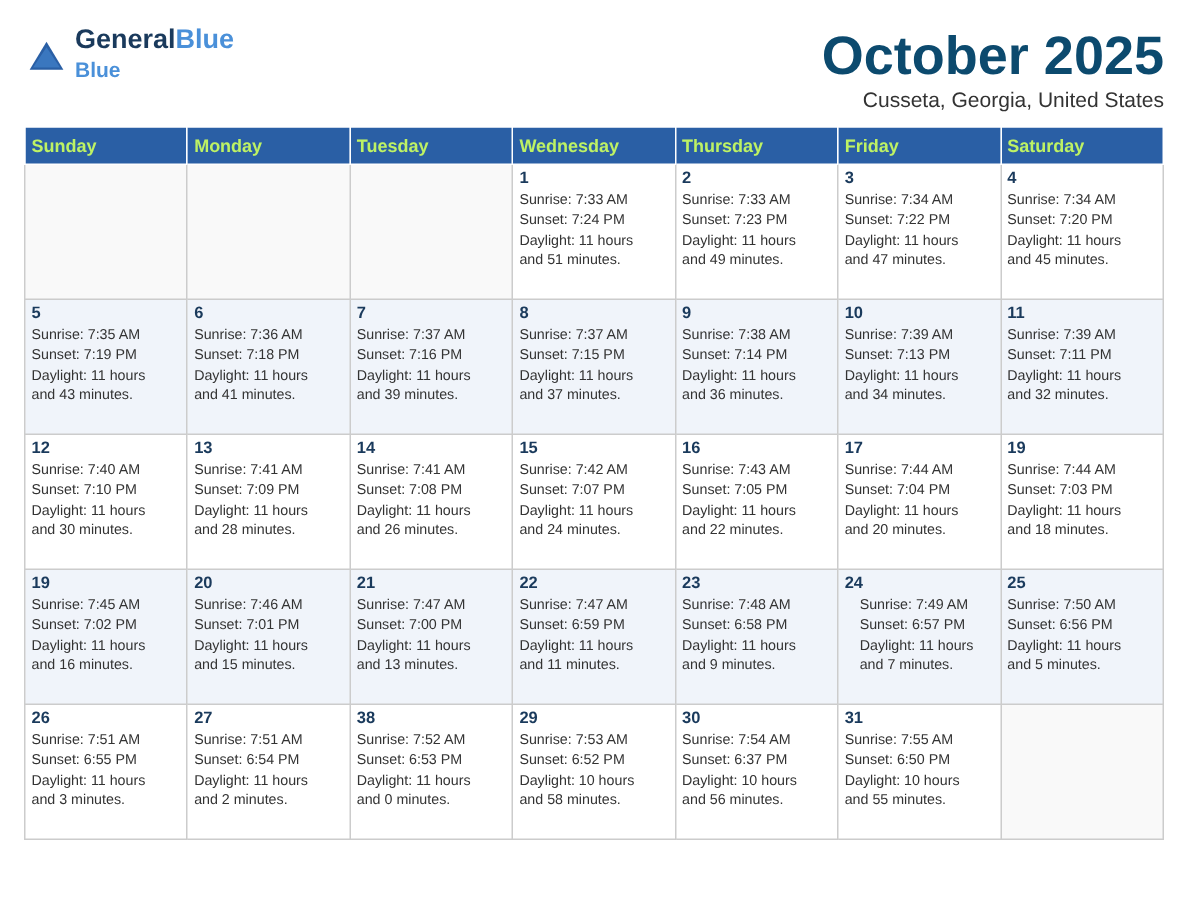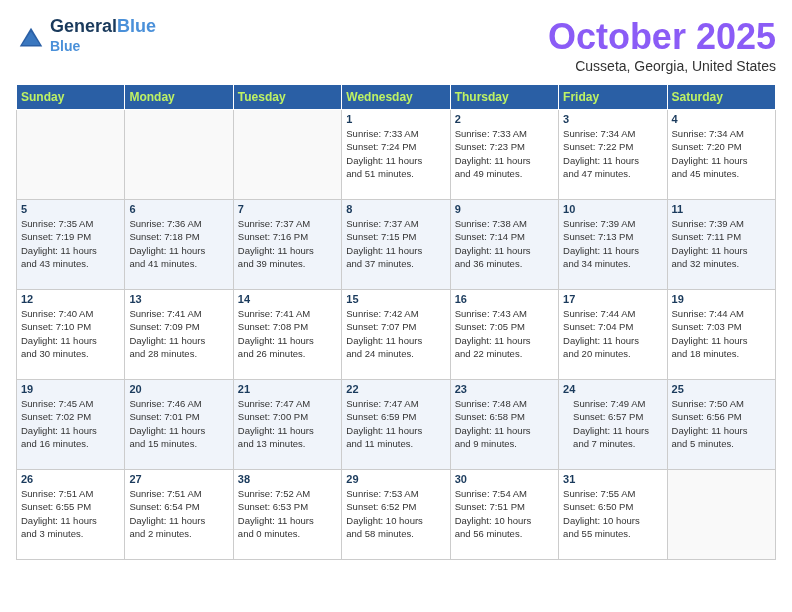--- a/index.html
+++ b/index.html
@@ -33,21 +33,21 @@
       width: 30px;
       height: 30px;
       margin-right: 4px;
     }
     .title-block {
       text-align: right;
     }
     .month-title {
       font-size: 36px;
       font-weight: bold;
-      color: #8b5cf6;
+      color: #0c4a6e;
     }
     .subtitle {
       font-size: 14px;
       color: #333;
     }
     .calendar {
       width: 100%;
       border-collapse: collapse;
       font-size: 10px;
     }
@@ -334,21 +334,21 @@
         <td>
           <div class="day-num">29</div>
           <div class="day-info" style="white-space: pre-line;">Sunrise: 7:53 AM
 Sunset: 6:52 PM
 Daylight: 10 hours
 and 58 minutes.</div>
         </td>
         <td>
           <div class="day-num">30</div>
           <div class="day-info" style="white-space: pre-line;">Sunrise: 7:54 AM
-Sunset: 7:51 PM
+Sunset: 6:37 PM
 Daylight: 10 hours
 and 56 minutes.</div>
         </td>
         <td>
           <div class="day-num">31</div>
           <div class="day-info" style="white-space: pre-line;">Sunrise: 7:55 AM
 Sunset: 6:50 PM
 Daylight: 10 hours
 and 55 minutes.</div>
         </td>

